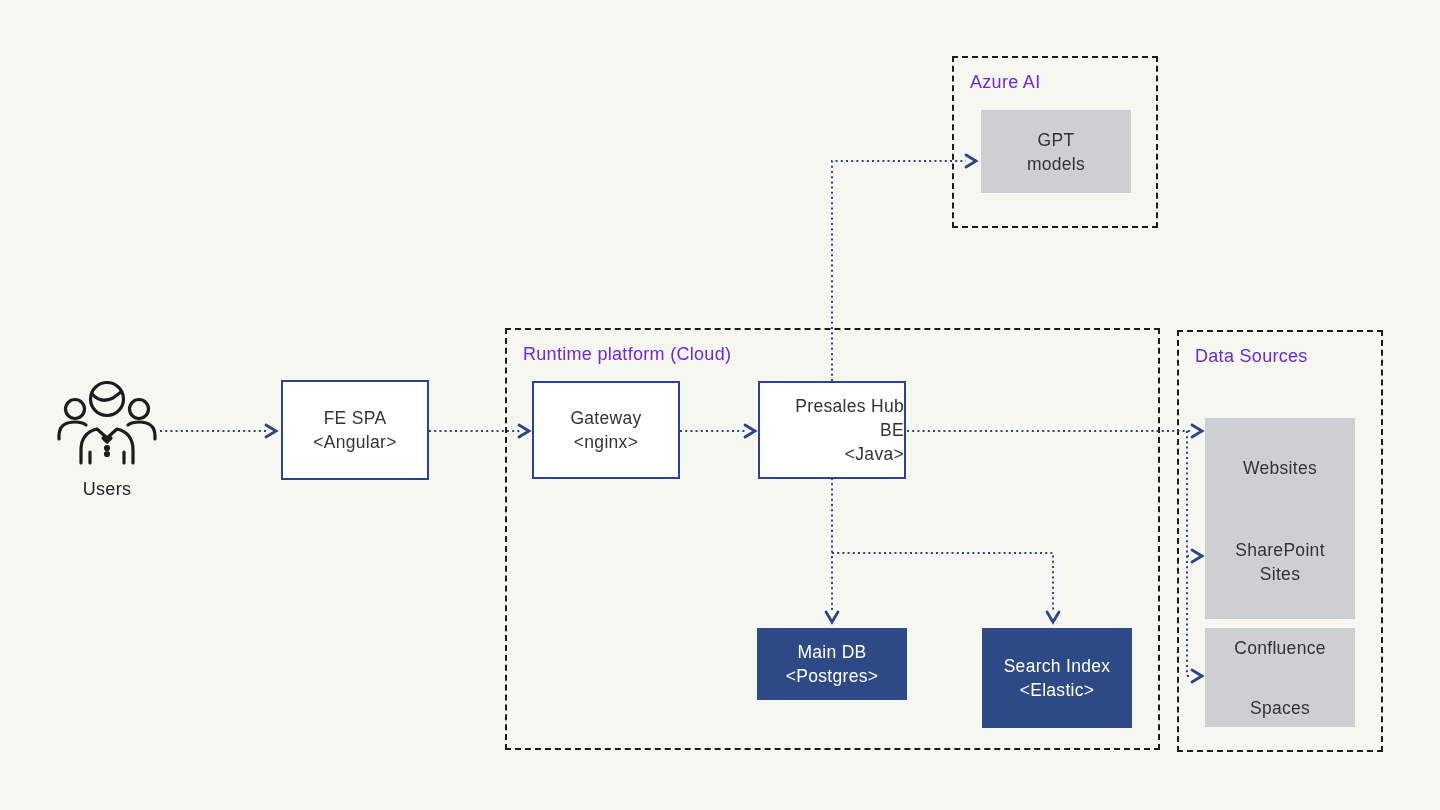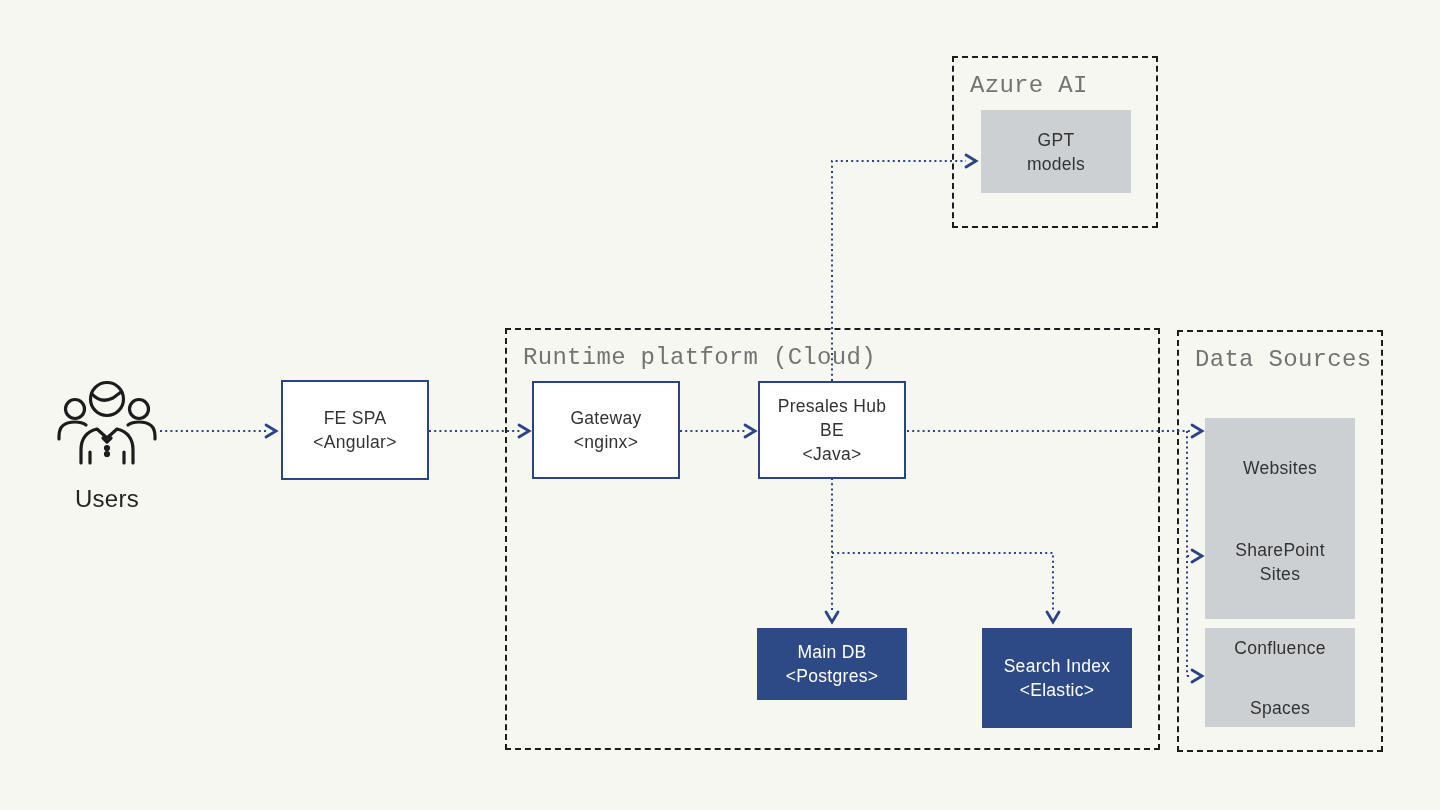--- a/index.html
+++ b/index.html
@@ -27,25 +27,24 @@
   
   .group{
     position:absolute;
     border:2px dashed var(--line-black);
     background:transparent;
   }
   .group-label{
     position:absolute;
     top:14px;
     left:16px;
-    font-size:24px;
-    color:#737373;
+    font-size:18px;
+    color:#6d28d9;
     letter-spacing:0.3px;
     white-space:nowrap;
-    font-family:Liberation Mono, monospace;
   }
   
   .node{
     position:absolute;
     display:flex;
     flex-direction:column;
     align-items:center;
     justify-content:center;
     text-align:center;
     font-size:17.5px;
@@ -84,23 +83,23 @@
     stroke-linecap:round;
   }
   
   .actor{
     position:absolute;
     display:flex;
     flex-direction:column;
     align-items:center;
   }
   .actor-label{
-    font-size:24px;
+    font-size:18px;
     color:#242424;
-    margin-top:20px;
+    margin-top:14px;
     letter-spacing:0.3px;
   }
   .users-icon g{
     fill:none;
     stroke:var(--line-black);
     stroke-width:3.2;
     stroke-linecap:round;
     stroke-linejoin:round;
   }
 </style>
@@ -169,21 +168,21 @@
   <div class="node outlined" style="left:281px;top:380px;width:148px;height:100px;">
     <span>FE SPA</span>
     <span>&lt;Angular&gt;</span>
   </div>
 
   <div class="node outlined" style="left:532px;top:381px;width:148px;height:98px;">
     <span>Gateway</span>
     <span>&lt;nginx&gt;</span>
   </div>
 
-  <div class="node outlined" style="left:758px;top:381px;width:148px;height:98px;">
+  <div class="node outlined" style="left:758px;top:381px;width:148px;height:98px;align-items:flex-end;">
     <span>Presales Hub</span>
     <span>BE</span>
     <span>&lt;Java&gt;</span>
   </div>
 
   <div class="node gray" style="left:981px;top:110px;width:150px;height:83px;">
     <span>GPT</span>
     <span>models</span>
   </div>
 

